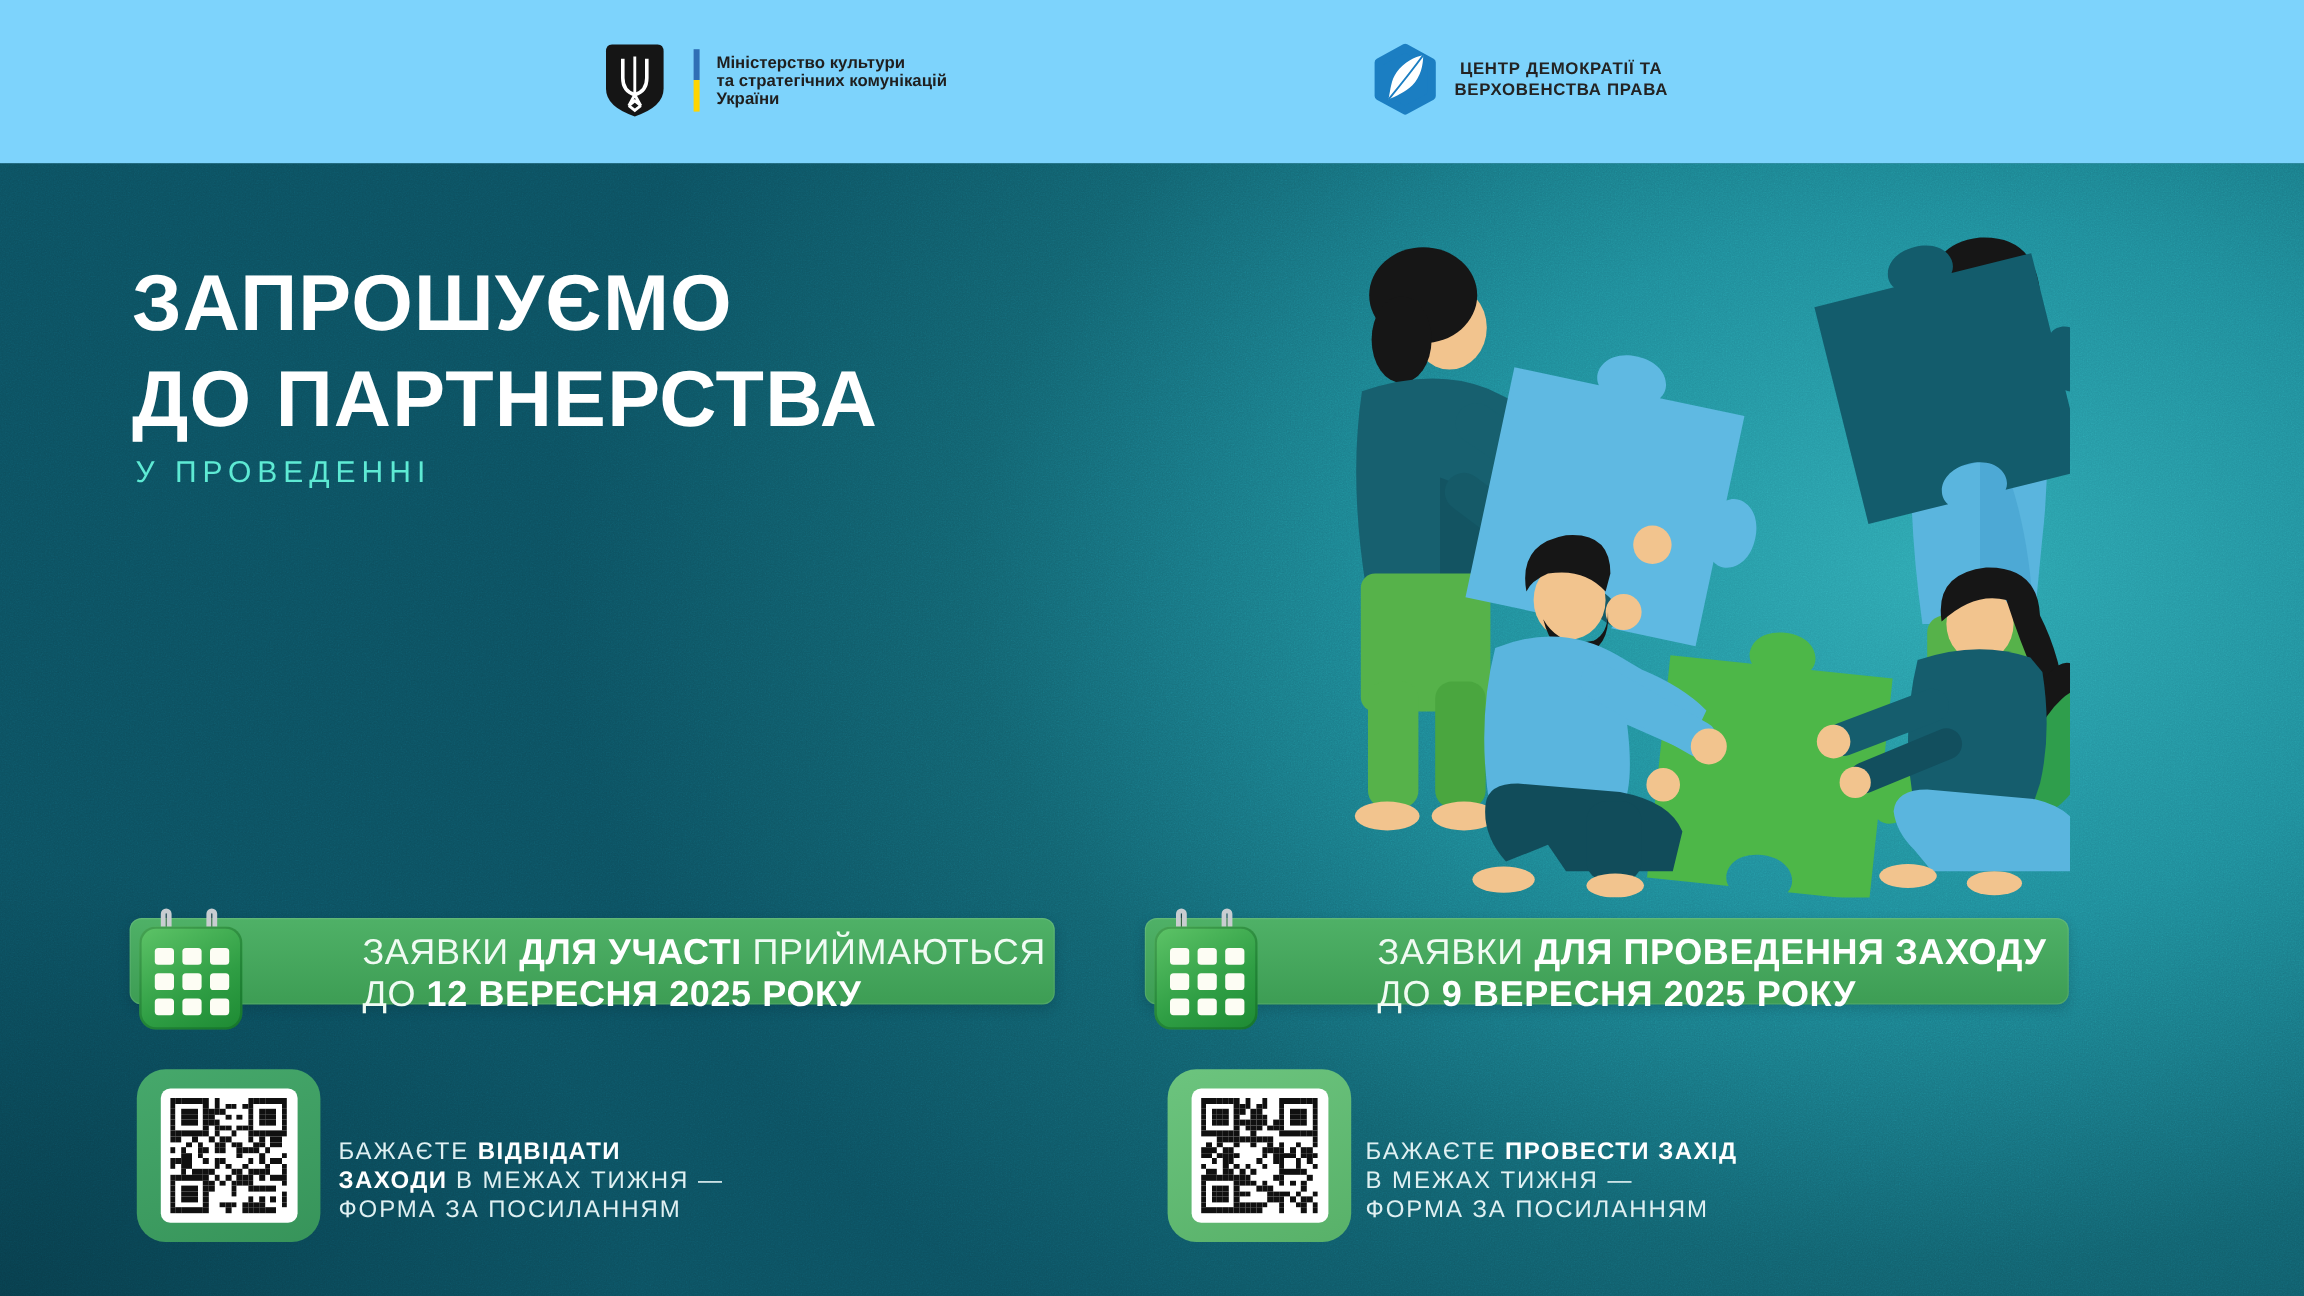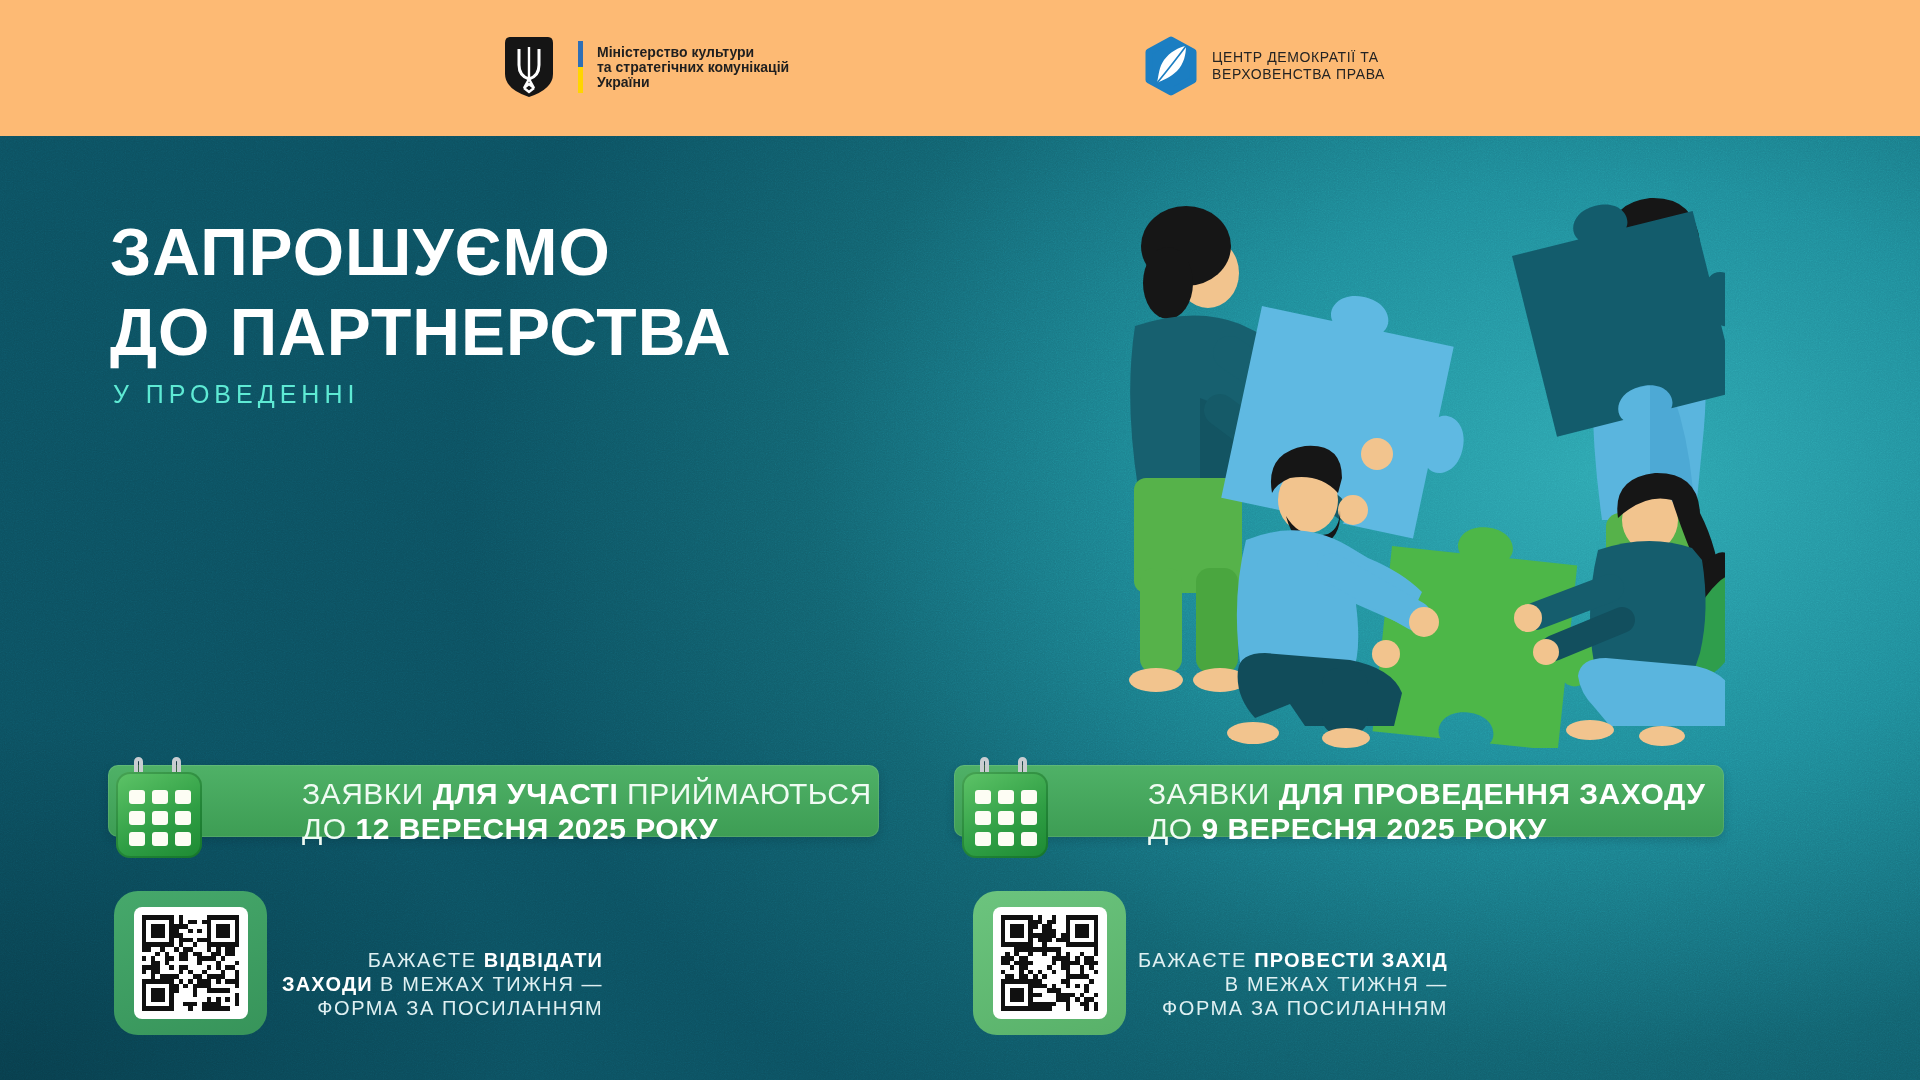--- a/index.html
+++ b/index.html
@@ -1,30 +1,30 @@
 <!DOCTYPE html>
 <html><head>
 <meta charset="utf-8">
 <style>
   html,body{margin:0;padding:0;background:#222;}
   .poster{position:relative;width:1920px;height:1080px;overflow:hidden;
     font-family:"Liberation Sans","DejaVu Sans",sans-serif;
     background:#0c5260;}
   
-  .header{position:absolute;left:0;top:0;width:1920px;height:136px;background:#fdba74;z-index:5;}
+  .header{position:absolute;left:0;top:0;width:1920px;height:136px;background:#7dd3fc;z-index:5;}
   .logo{position:absolute;display:flex;align-items:center;}
   .logo-ministry{left:503px;top:34px;gap:14px;}
   .flagbar{width:5px;height:52px;background:linear-gradient(180deg,#2f6fb5 0 50%,#ffd500 50% 100%);margin-left:9px;}
   .ministry-text{font-size:14px;line-height:15px;font-weight:700;color:#1f1f1f;}
   .logo-secretariat{left:822px;top:36px;gap:13px;}
   .secbar{width:3px;height:56px;background:#1c1c1c;}
   .secretariat-text div:first-child{font-size:20px;font-weight:400;color:#3d3d3d;line-height:23px;}
   .secretariat-text div:last-child{font-size:21px;font-weight:700;color:#1a1a1a;line-height:23px;}
   .logo-cedem{left:1144px;top:36px;gap:14px;}
-  .cedem-text{font-size:14px;line-height:17px;font-weight:400;color:#232323;letter-spacing:.6px;}
+  .cedem-text{font-size:14px;line-height:17px;font-weight:700;color:#232323;letter-spacing:.6px;text-align:center;}
   
   .bg{position:absolute;left:0;top:136px;width:1920px;height:944px;
     background:radial-gradient(1150px 820px at 84% 36%,#2ea6b0 0%,#1f8b99 36%,#12626f 70%,#0c5060 100%);}
   .bg .vignette{position:absolute;inset:0;
     background:radial-gradient(900px 600px at 0% 100%,rgba(3,38,50,.45),rgba(3,38,50,0) 60%);}
   .noise{position:absolute;left:0;top:0;mix-blend-mode:overlay;opacity:.25;pointer-events:none;}
   
   .h1{position:absolute;left:110px;top:212px;color:#fff;font-size:66px;line-height:80px;
     font-weight:800;letter-spacing:1px;z-index:3;}
   .subtitle{position:absolute;left:113px;top:380px;color:#5eead4;font-size:25px;
@@ -60,21 +60,21 @@
     display:flex;align-items:center;justify-content:center;z-index:3;}
   .qr-card-1{left:114px;background:linear-gradient(160deg,#46a86b,#37945a);}
   .qr-card-2{left:973px;background:linear-gradient(160deg,#6cc47e,#58b169);}
   .qr-white{width:114px;height:112px;background:#fff;border-radius:8px;
     display:flex;align-items:center;justify-content:center;}
   .qr-grid{display:grid;grid-template-columns:repeat(21,1fr);width:98px;height:96px;}
   .qr-grid i{display:block;}
   .qr-grid i.k{background:#101010;}
   .qr-text{position:absolute;top:948px;color:#fff;z-index:3;}
   .qr-text-1{left:282px;} .qr-text-2{left:1138px;}
-  .ql{white-space:pre;font-size:20px;line-height:24px;letter-spacing:1.6px;text-align:right;}
+  .ql{white-space:pre;font-size:20px;line-height:24px;letter-spacing:1.6px;}
   .ql .n{font-weight:400;color:#dff0f2;}
   .ql .b{font-weight:800;color:#ffffff;letter-spacing:1.2px;}
 </style>
 </head>
 <body>
 
 <div class="poster">
 
   <div class="header">
 

